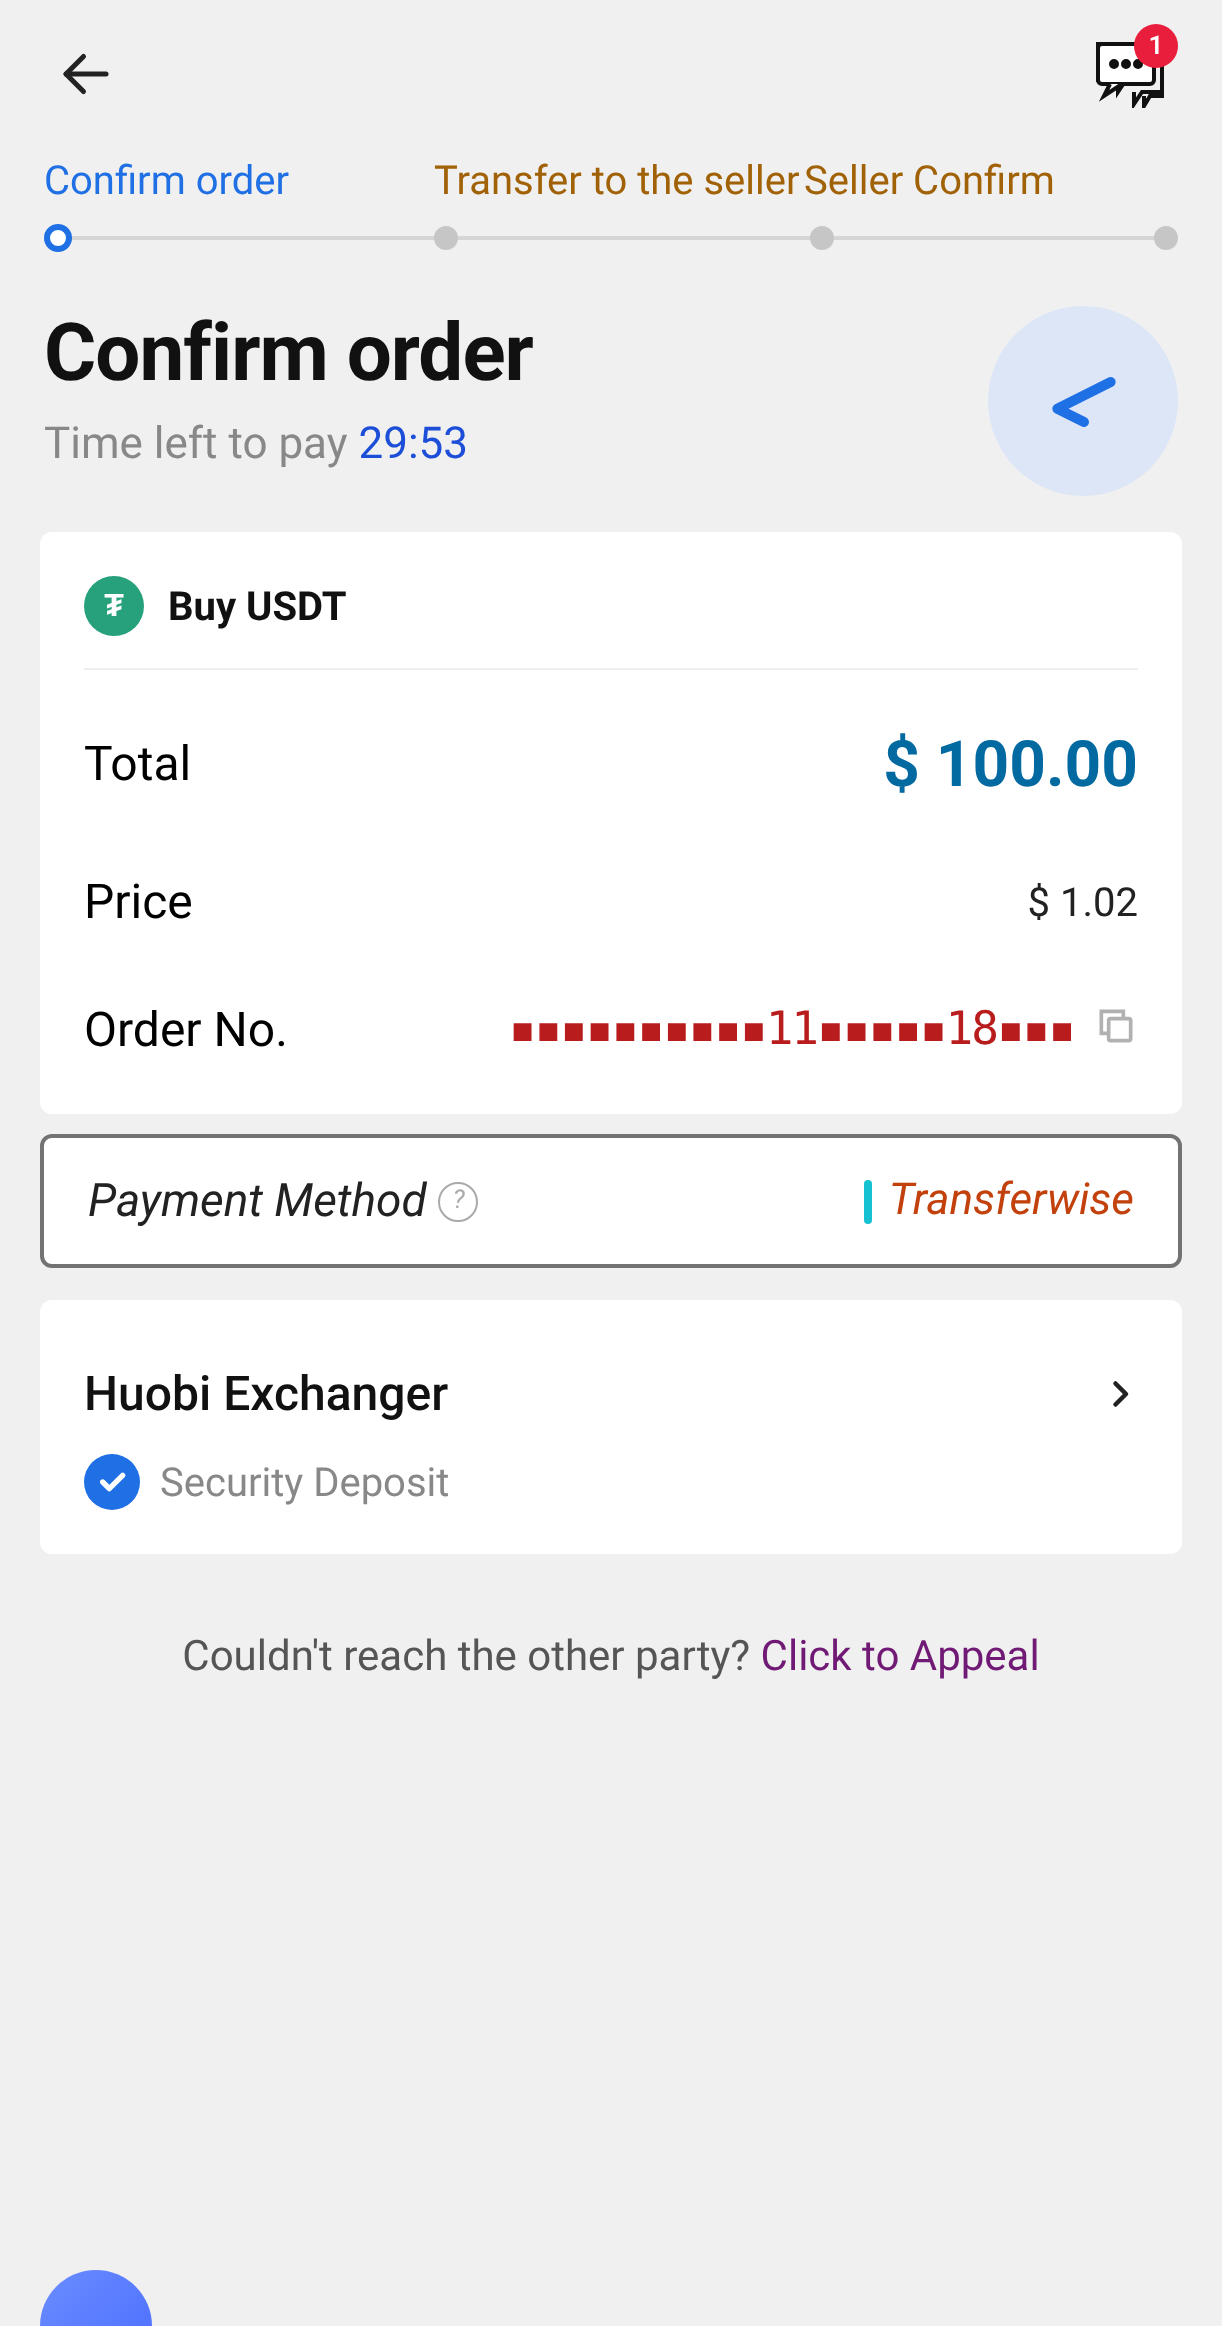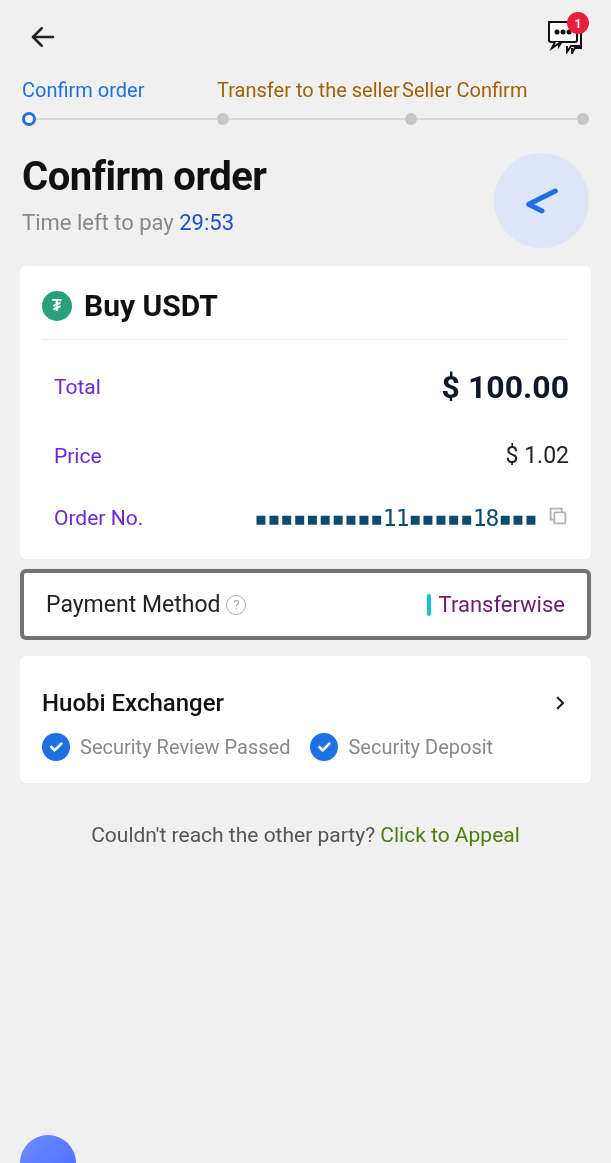--- a/index.html
+++ b/index.html
@@ -31,46 +31,46 @@
     .title-block { }
     .page-title { font-size: 40px; font-weight: 700; color: #111; letter-spacing: -0.5px; }
     .time-left { font-size: 22px; color: #888; margin-top: 10px; }
     .time-left .timer { color: #1d4ed8; }
     
     .circle-arrow { width: 95px; height: 95px; border-radius: 50%; background: #dde6f7; display: flex; align-items: center; justify-content: center; cursor: pointer; }
     
     .card { background: #fff; margin: 18px 20px 0; border-radius: 6px; padding: 22px 22px; }
     .card-title-row { display: flex; align-items: center; gap: 12px; padding-bottom: 16px; border-bottom: 1px solid #eee; }
     .coin-icon { width: 30px; height: 30px; border-radius: 50%; background: #26a17b; display: flex; align-items: center; justify-content: center; color: #fff; font-weight: 700; font-size: 16px; }
-    .card-title { font-size: 30px; font-weight: 700; color: #111; }
+    .card-title { font-size: 20px; font-weight: 700; color: #111; }
     
     .info-row { display: flex; justify-content: space-between; align-items: center; padding: 18px 0; }
-    .info-label { font-size: 21px; color: #6d28d9; margin-left: 12px; }
-    .info-value { font-size: 23px; color: #222; }
-    .info-value.big { font-size: 32px; font-weight: 700; color: #0f172a; }
+    .info-label { font-size: 24px; color: #000000; }
+    .info-value { font-size: 20px; color: #222; }
+    .info-value.big { font-size: 32px; font-weight: 700; color: #0369a1; }
     .order-row { display: flex; align-items: center; gap: 10px; }
-    .order-obscured { font-family: monospace; font-size: 23px; letter-spacing: -1px; color: #0c4a6e; filter: blur(0px); }
+    .order-obscured { font-family: monospace; font-size: 23px; letter-spacing: -1px; color: #b91c1c; filter: blur(0px); }
     .copy-btn { cursor: pointer; opacity: 0.5; }
     
-    .highlight-card { background: #fff; margin: 10px 20px 16px; border: 4px solid #737373; border-radius: 6px; padding: 18px 22px; display: flex; justify-content: space-between; align-items: center; }
+    .highlight-card { background: #fff; margin: 10px 20px 16px; border: 2px solid #737373; border-radius: 6px; padding: 18px 22px; display: flex; justify-content: space-between; align-items: center; font-style: italic; }
     .pm-label { display: flex; align-items: center; gap: 6px; font-size: 23px; color: #222; }
     .help-icon { width: 20px; height: 20px; border: 1.5px solid #aaa; border-radius: 50%; display: inline-flex; align-items: center; justify-content: center; font-size: 13px; color: #aaa; }
-    .pm-value { display: flex; align-items: center; gap: 8px; font-size: 22px; color: #701a75; }
+    .pm-value { display: flex; align-items: center; gap: 8px; font-size: 22px; color: #c2410c; }
     .pm-bar { width: 4px; height: 22px; background: #16c1d1; border-radius: 2px; }
     
     .exchanger-card { background: #fff; margin: 14px 20px 0; border-radius: 6px; padding: 20px 22px 22px; }
     .exch-top { display: flex; justify-content: space-between; align-items: center; cursor: pointer; margin-top: 13px; }
     .exch-title { font-size: 24px; color: #111; font-weight: 500; }
     .exch-badges { display: flex; gap: 20px; margin-top: 16px; }
     .badge-item { display: flex; align-items: center; gap: 10px; }
     .check-circle { width: 28px; height: 28px; border-radius: 50%; background: #1f6fe5; display: flex; align-items: center; justify-content: center; }
     .badge-text { font-size: 20px; color: #888; }
     
     .appeal-row { text-align: center; margin-top: 40px; font-size: 21px; color: #555; }
-    .appeal-row .link { color: #4d7c0f; cursor: pointer; }
+    .appeal-row .link { color: #701a75; cursor: pointer; }
     
     .floating-partial { position: absolute; bottom: -28px; left: 20px; width: 56px; height: 56px; border-radius: 50%; background: linear-gradient(135deg, #6a8cff, #4a6cff); }
   </style>
 </head>
 <body>
 
 <div class="header-bar">
   <div class="back-arrow">
     <svg width="30" height="30" viewBox="0 0 24 24" fill="none" stroke="#222" stroke-width="2" stroke-linecap="round" stroke-linejoin="round">
       <line x1="20" y1="12" x2="4" y2="12"></line>
@@ -174,28 +174,20 @@
       <polyline points="9 5 16 12 9 19"></polyline>
     </svg>
   </div>
   <div class="exch-badges">
     <div class="badge-item">
       <div class="check-circle">
         <svg width="16" height="16" viewBox="0 0 24 24" fill="none" stroke="#fff" stroke-width="4" stroke-linecap="round" stroke-linejoin="round">
             <polyline points="5 12 10 17 20 7"></polyline>
           </svg>
       </div>
-      <div class="badge-text">Security Review Passed</div>
-    </div>
-    <div class="badge-item">
-      <div class="check-circle">
-        <svg width="16" height="16" viewBox="0 0 24 24" fill="none" stroke="#fff" stroke-width="4" stroke-linecap="round" stroke-linejoin="round">
-            <polyline points="5 12 10 17 20 7"></polyline>
-          </svg>
-      </div>
       <div class="badge-text">Security Deposit</div>
     </div>
   </div>
 </div>
 
 <div class="appeal-row">
   <span>Couldn't reach the other party? </span><span class="link">Click to Appeal</span>
 </div>
 
 <div class="floating-partial"></div>

